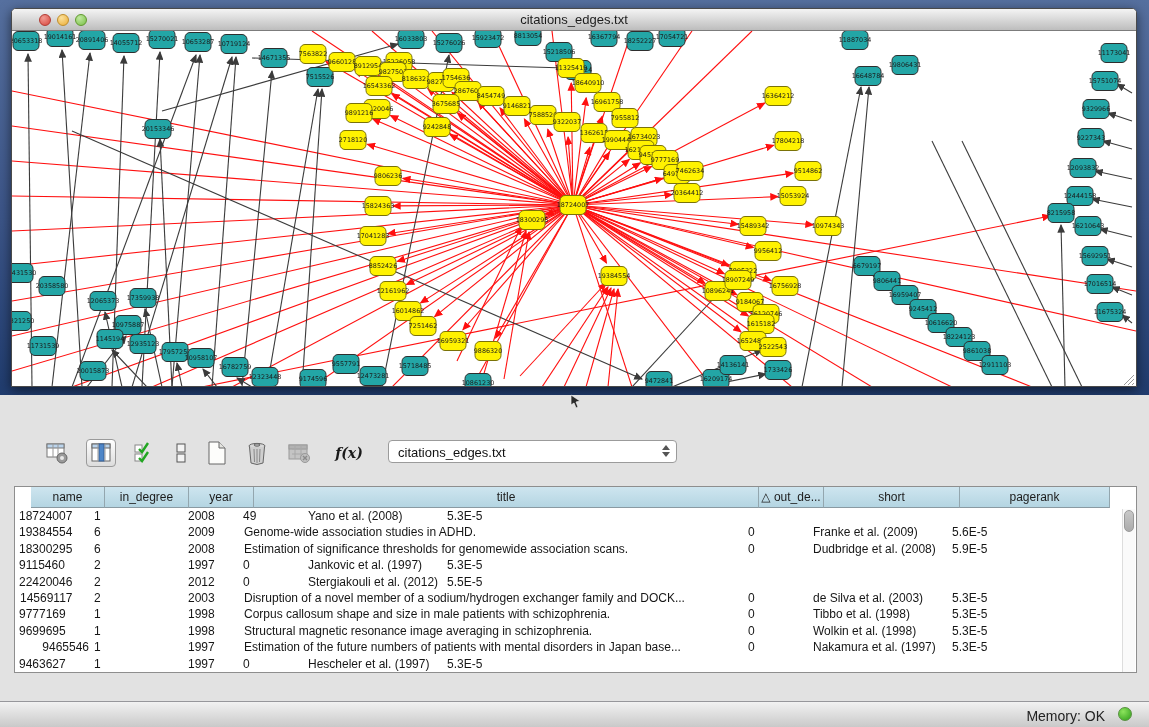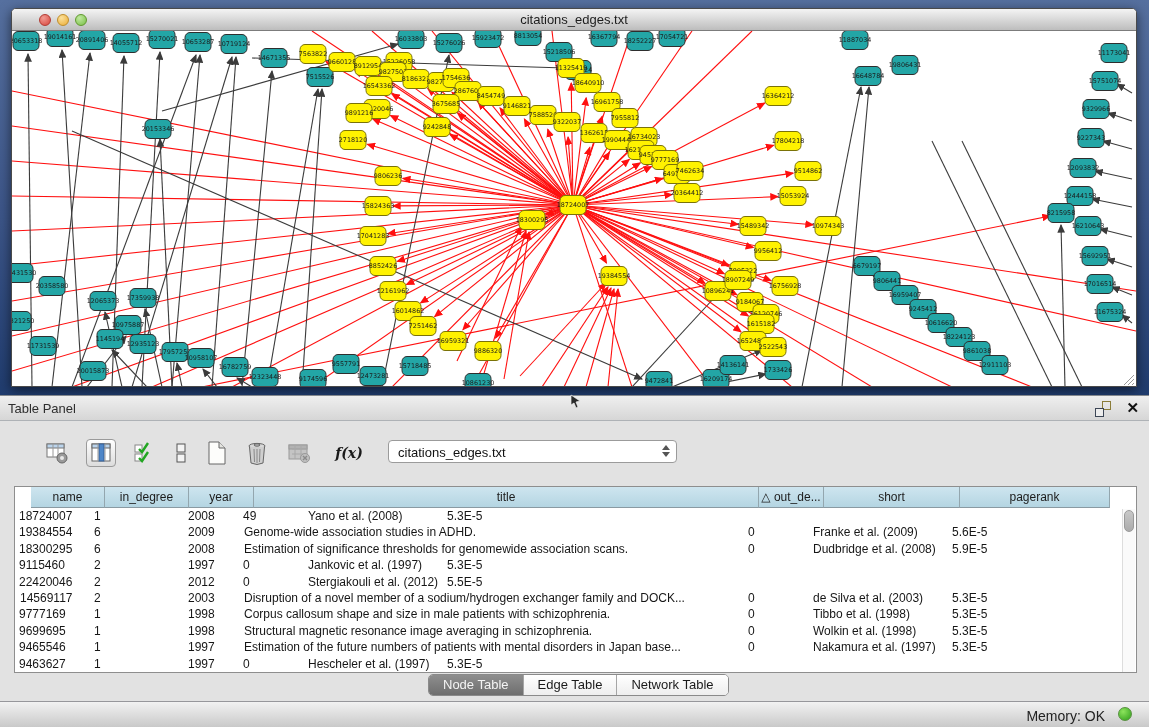--- a/index.html
+++ b/index.html
@@ -502,28 +502,20 @@
       </svg>
     </div>
   </div>
 </div>
 
 <svg class="cursor" viewBox="0 0 12 14">
   <path d="M1,1 L10,7 L6,8 L8,13 L6,14 L4,9 L1,11 Z" fill="#2b2b2b" stroke="#f0f0f0" stroke-width="0.7"></path>
 </svg>
 
 <div class="panel">
-  <div class="panel-header">
-    <span class="panel-title">Table Panel</span>
-    <span class="float-icon">
-        <span class="back"></span>
-        <span class="front"></span>
-      </span>
-    <span class="panel-close">✕</span>
-  </div>
 
   <div class="toolbar">
     <span class="tb-icon" style="left:42px">
       <svg width="24" height="24">
           <rect x="2" y="3" width="17" height="13" fill="#fff" stroke="#777"></rect>
           <rect x="2" y="3" width="17" height="4" fill="#BBD4EC" stroke="#777"></rect>
           <line x1="8" y1="3" x2="8" y2="16" stroke="#999"></line>
           <line x1="13" y1="3" x2="13" y2="16" stroke="#999"></line>
           <circle cx="17" cy="17" r="5" fill="#9a9a9a" stroke="#666"></circle>
           <circle cx="17" cy="17" r="2" fill="#e8e8e8"></circle>
@@ -664,21 +656,21 @@
         <div class="tr">
           <div class="td" style="width: 74px; padding-left: 4px;">9699695</div>
           <div class="td" style="width: 84px; padding-left: 5px;">1</div>
           <div class="td" style="width: 65px; padding-left: 15px;">1998</div>
           <div class="td" style="width: 505px; padding-left: 6px;">Structural magnetic resonance image averaging in schizophrenia.</div>
           <div class="td" style="width: 65px; padding-left: 5px;">0</div>
           <div class="td" style="width: 136px; padding-left: 5px;">Wolkin et al. (1998)</div>
           <div class="td" style="width: 150px; padding-left: 8px;">5.3E-5</div>
         </div>
         <div class="tr">
-          <div class="td" style="width: 74px; padding-left: 4px;">9465546</div>
+          <div class="td" style="width: 74px; padding-left: 4px; text-align: right;">9465546</div>
           <div class="td" style="width: 84px; padding-left: 5px;">1</div>
           <div class="td" style="width: 65px; padding-left: 15px;">1997</div>
           <div class="td" style="width: 505px; padding-left: 6px;">Estimation of the future numbers of patients with mental disorders in Japan base...</div>
           <div class="td" style="width: 65px; padding-left: 5px;">0</div>
           <div class="td" style="width: 136px; padding-left: 5px;">Nakamura et al. (1997)</div>
           <div class="td" style="width: 150px; padding-left: 8px;">5.3E-5</div>
         </div>
         <div class="tr">
           <div class="td" style="width: 74px; padding-left: 4px;">9463627</div>
           <div class="td" style="width: 84px; padding-left: 5px;">1</div>
@@ -686,23 +678,18 @@
           <div class="td" style="width: 65px; padding-left: 5px;">0</div>
           <div class="td" style="width: 136px; padding-left: 5px;">Hescheler et al. (1997)</div>
           <div class="td" style="width: 150px; padding-left: 8px;">5.3E-5</div>
         </div>
       </div>
     <div class="vsb">
         <div class="thumb"></div>
       </div>
   </div>
 
-  <div class="tabs" id="tabs">
-      <div class="tab active">Node Table</div>
-      <div class="tab">Edge Table</div>
-      <div class="tab">Network Table</div>
-    </div>
 </div>
 
 <div class="statusbar">
   <span class="mem">Memory: OK</span>
   <span class="memdot"></span>
 </div>
 
 </body></html>

